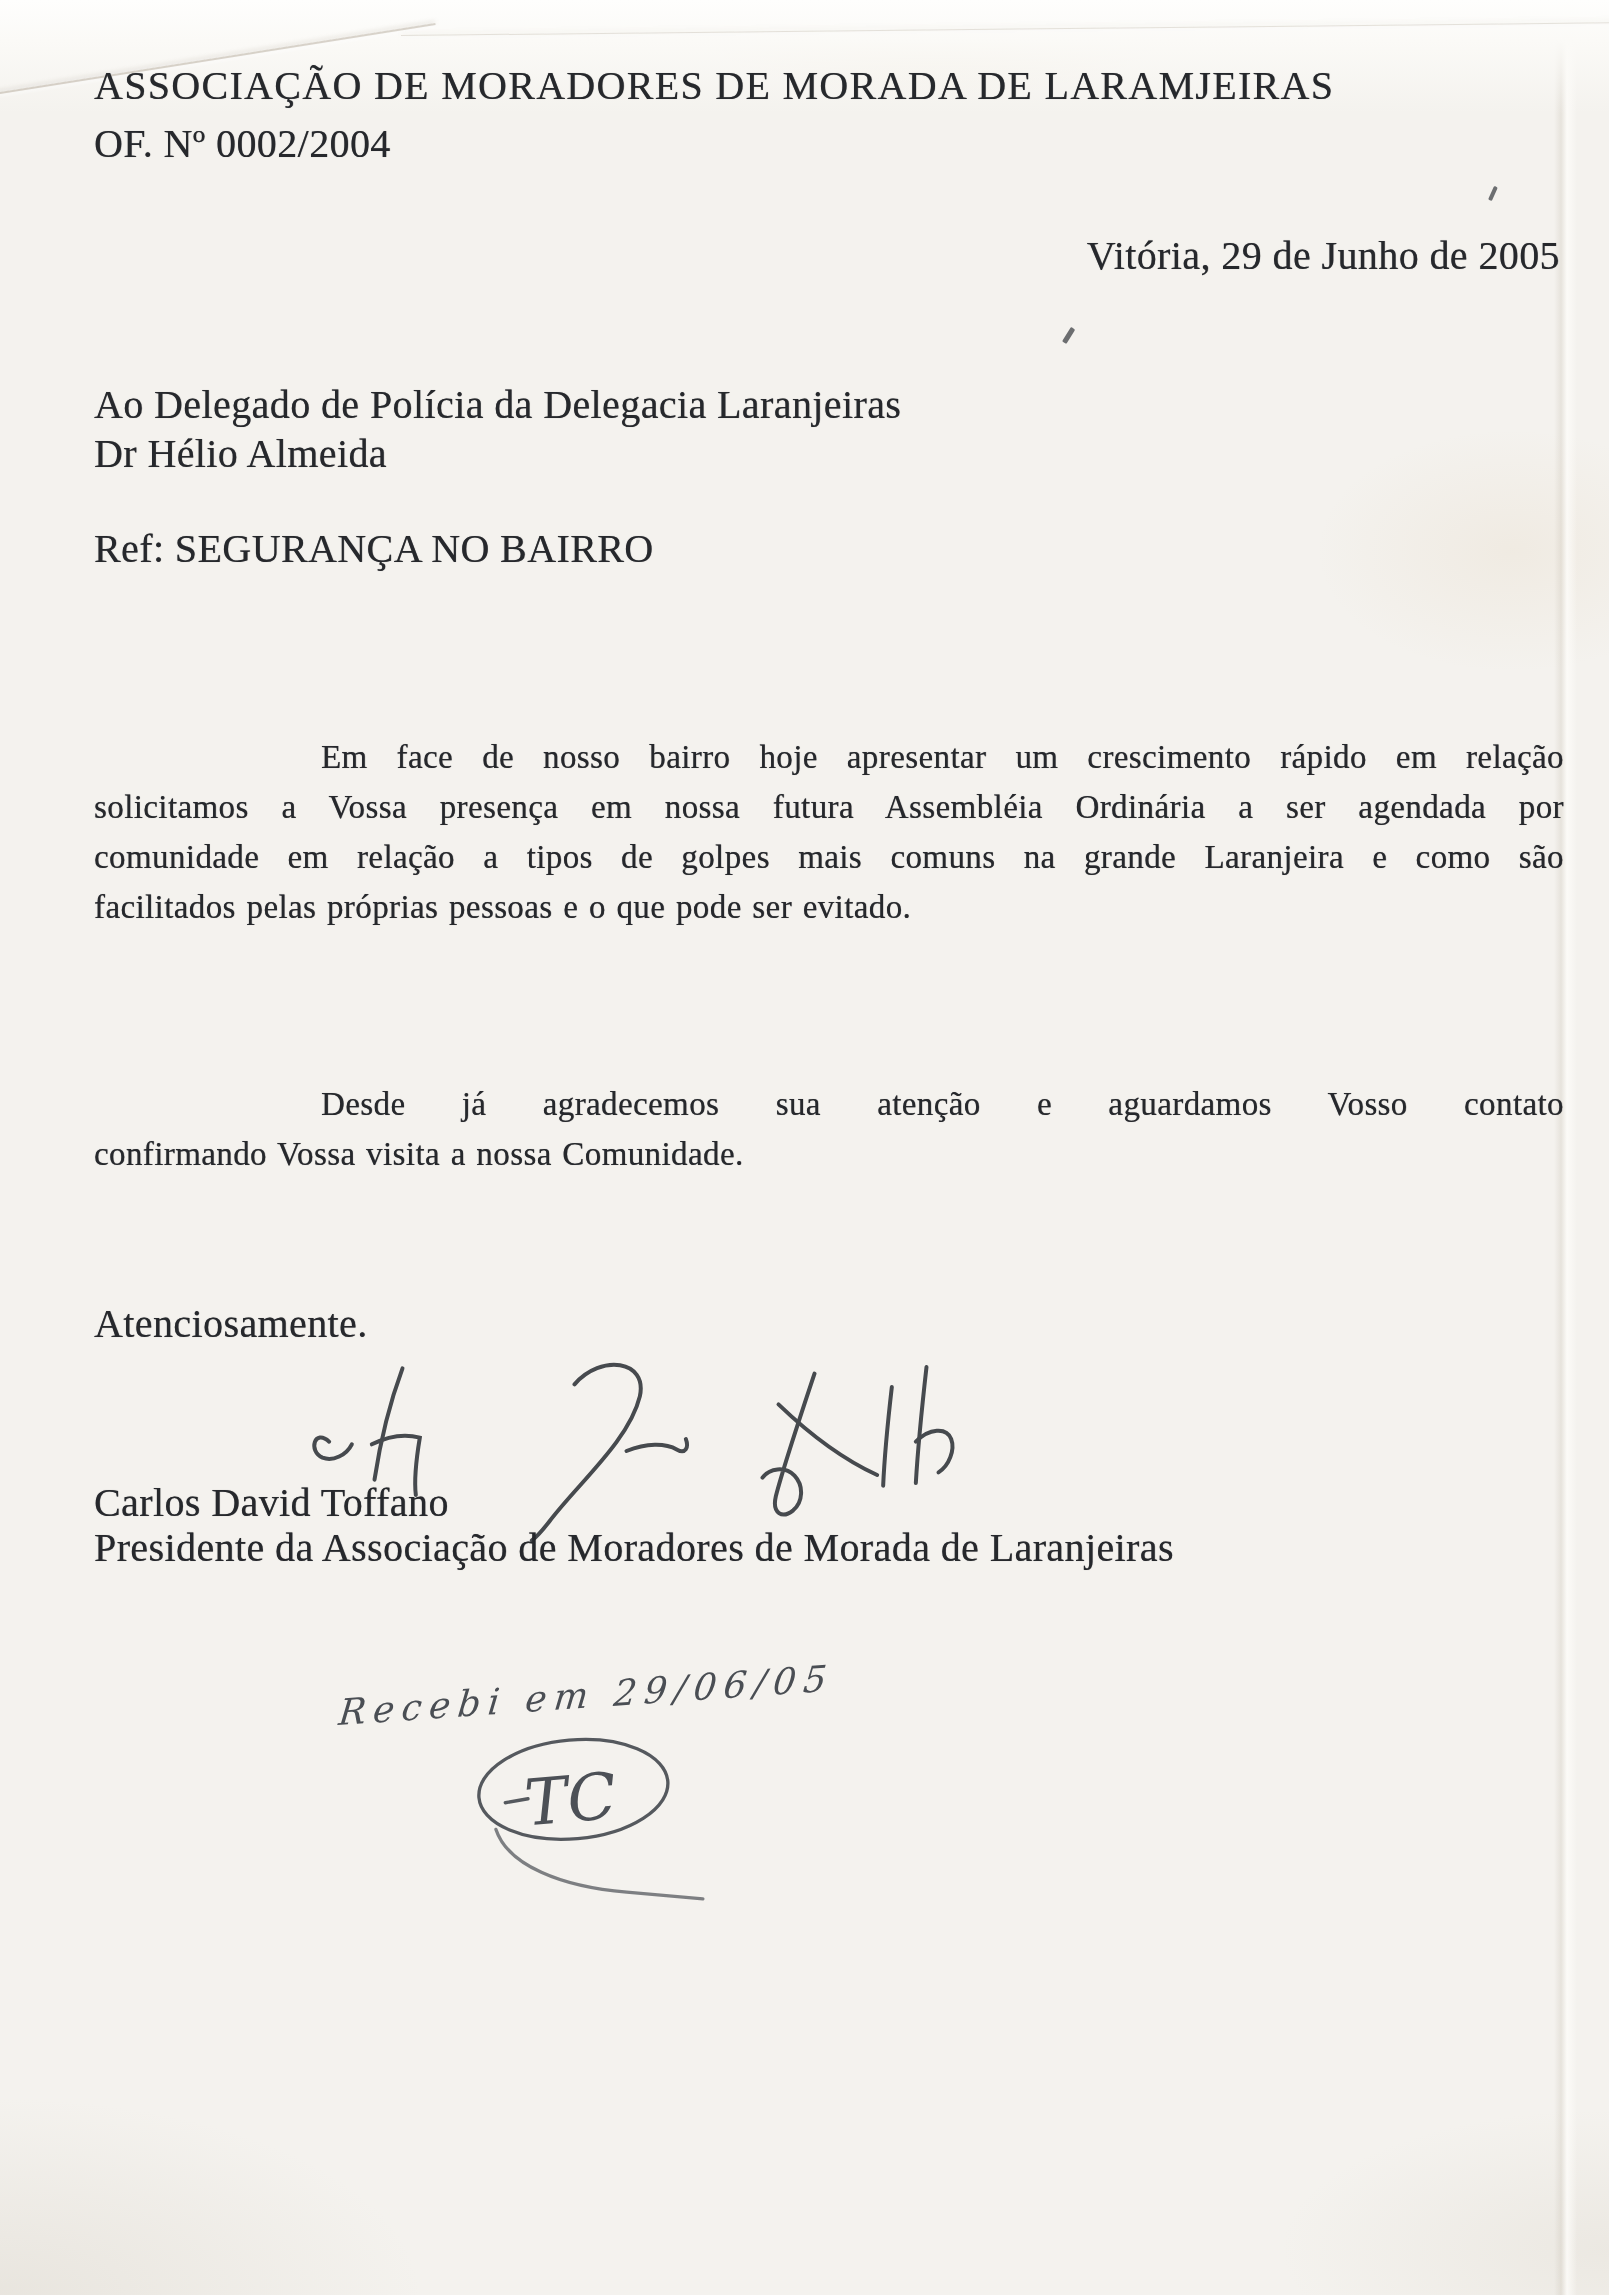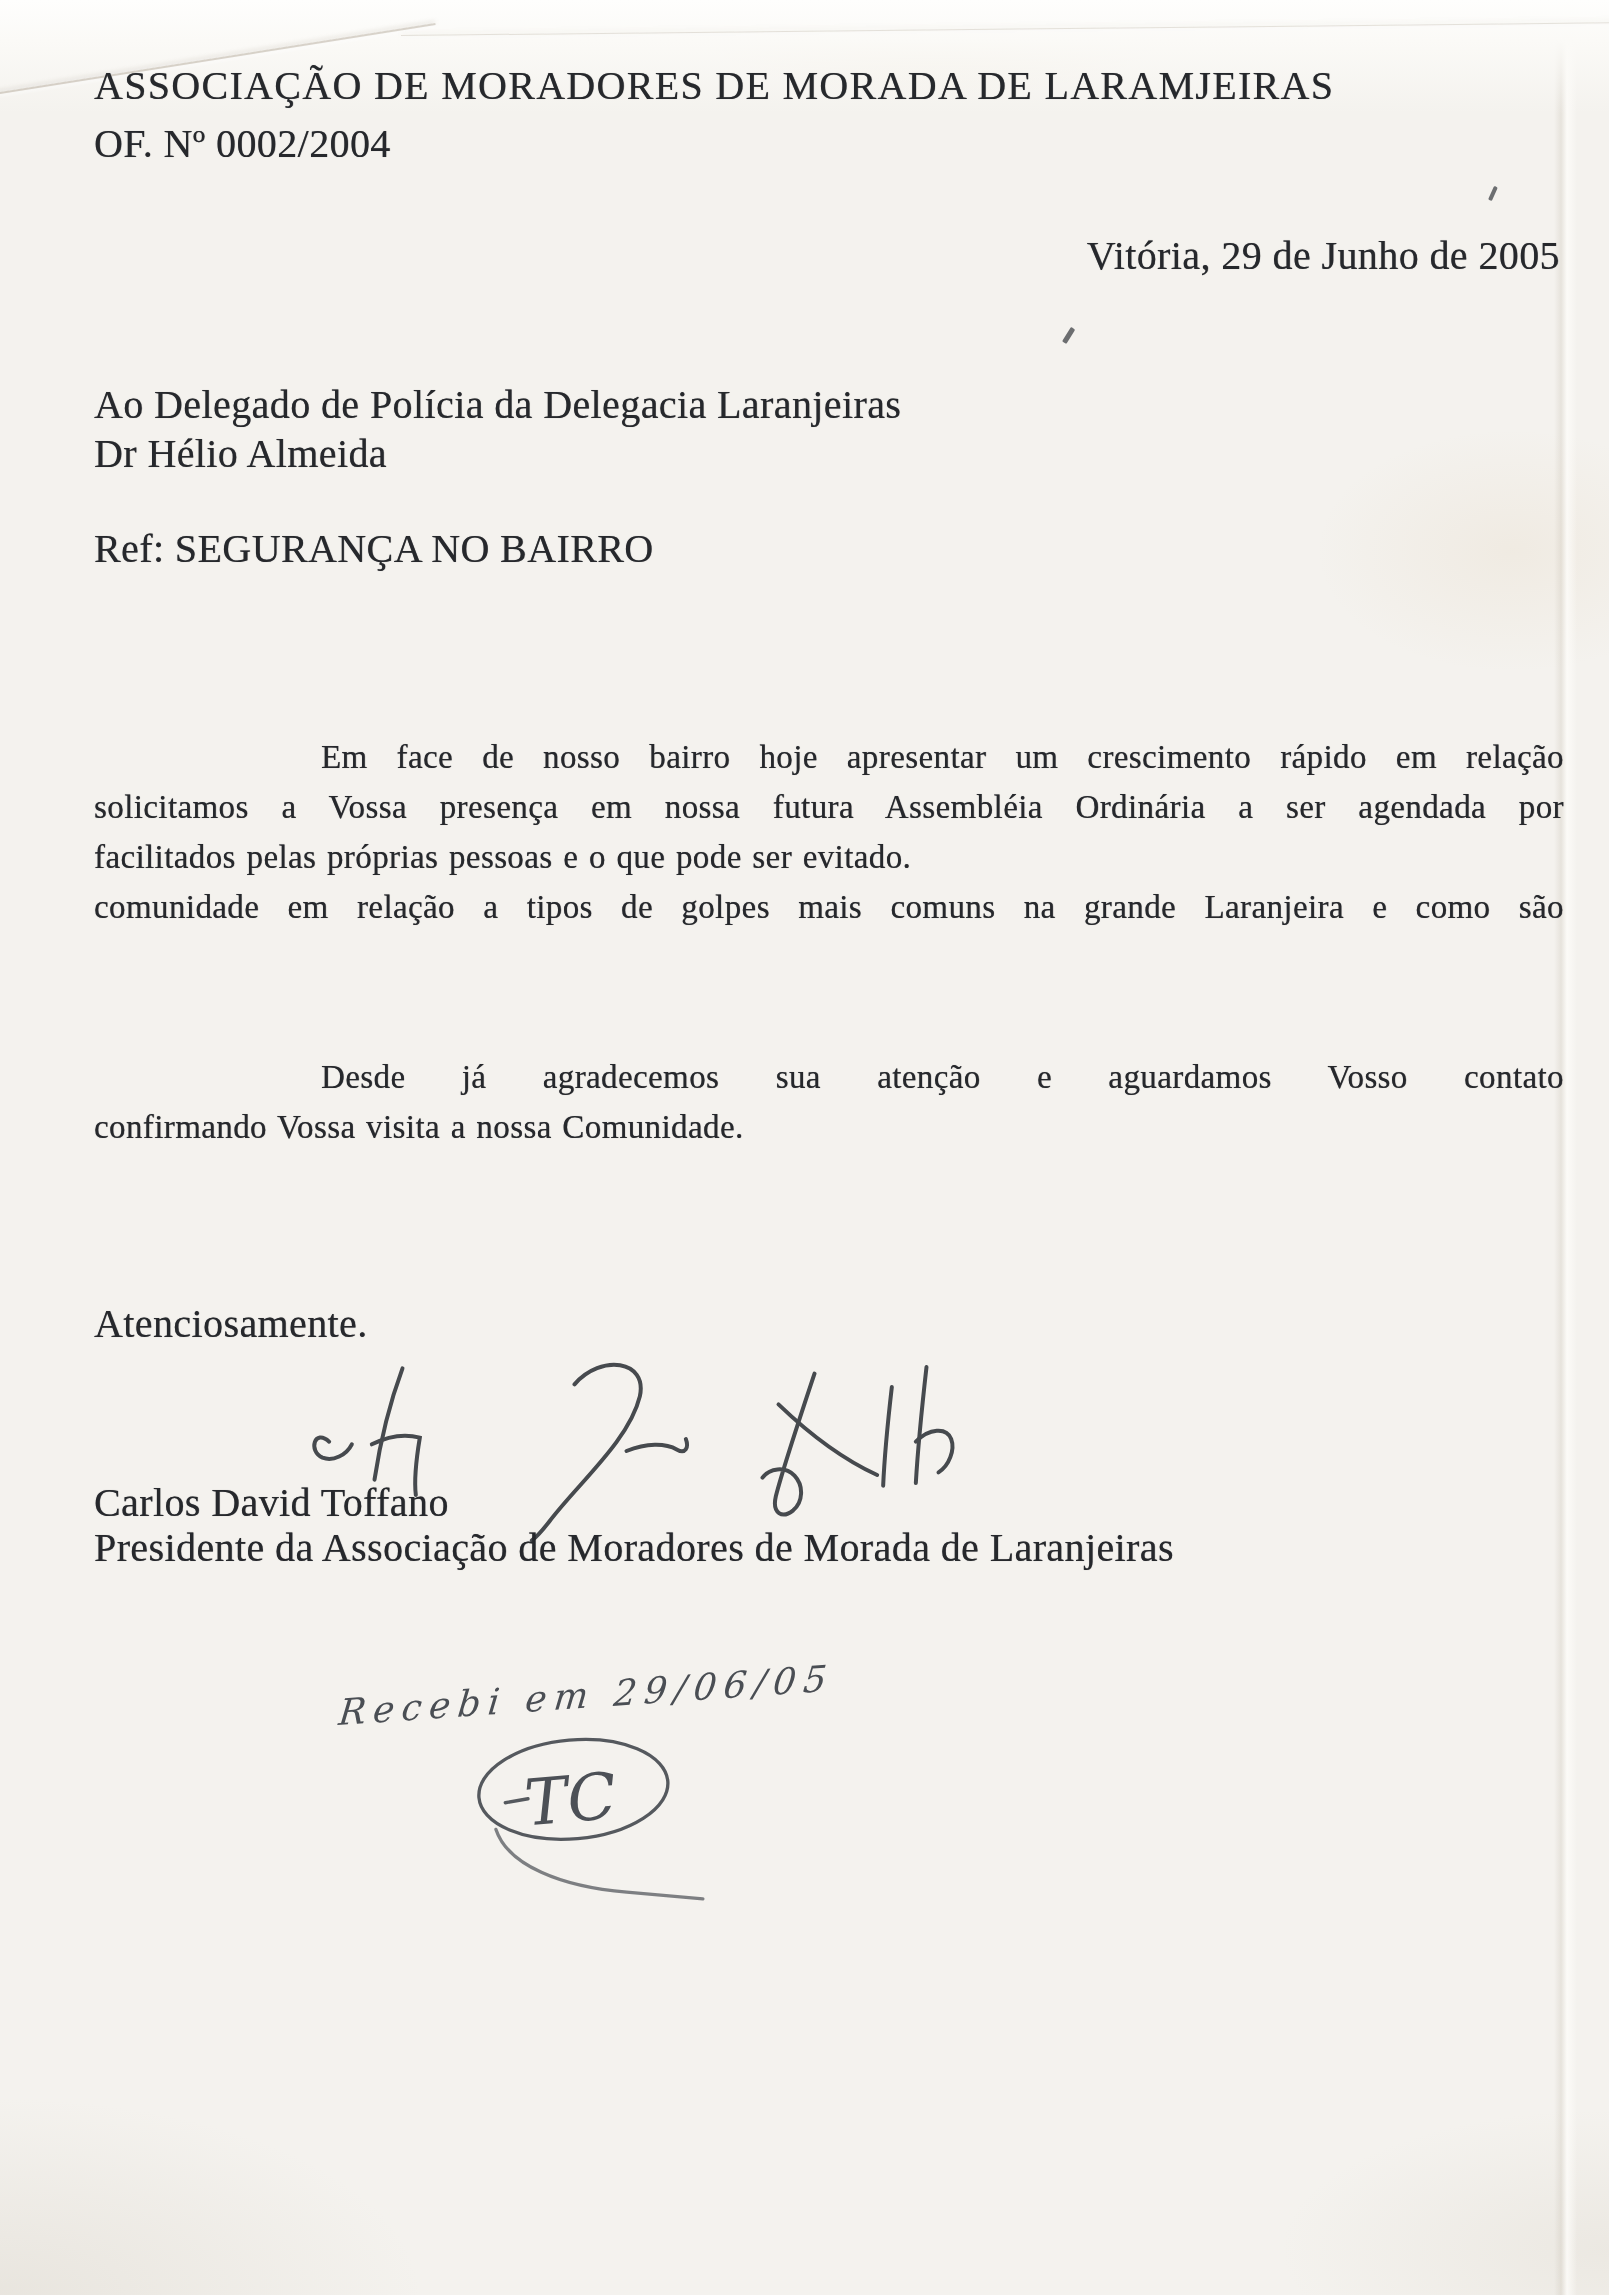--- a/index.html
+++ b/index.html
@@ -81,25 +81,25 @@
   <div class="speck speck-2"></div>
 
   <div class="typed" style="left:94px;top:384px;">Ao Delegado de Polícia da Delegacia Laranjeiras</div>
   <div class="typed" style="left:94px;top:433px;">Dr Hélio Almeida</div>
 
   <div class="typed" style="left:94px;top:528px;">Ref: SEGURANÇA NO BAIRRO</div>
 
   <div class="para" style="top:732px;">
       <div class="jline indent">Em face de nosso bairro hoje apresentar um crescimento rápido em relação</div>
       <div class="jline">solicitamos a Vossa presença em nossa futura Assembléia Ordinária a ser agendada por</div>
+      <div class="jline">comunidade em relação a tipos de golpes mais comuns na grande Laranjeira e como são</div>
       <div class="jline last">facilitados pelas próprias pessoas e o que pode ser evitado.</div>
-      <div class="jline">comunidade em relação a tipos de golpes mais comuns na grande Laranjeira e como são</div>
     </div>
 
-  <div class="para" style="top:1052px;">
+  <div class="para" style="top:1079px;">
       <div class="jline indent">Desde já agradecemos sua atenção e aguardamos Vosso contato</div>
       <div class="jline last">confirmando Vossa visita a nossa Comunidade.</div>
     </div>
 
   <div class="typed" style="left:94px;top:1303px;">Atenciosamente.</div>
 
   <svg style="left:287px;top:1343px;" width="675" height="200" viewBox="0 0 1010 300">
     <g fill="none" stroke="#2f3338" stroke-width="6" stroke-linecap="round" opacity="0.88">
       <path d="M62,148 C40,128 30,162 52,172 C68,178 88,168 96,152"></path>
       <path d="M172,38 C152,92 138,152 130,205"></path>

